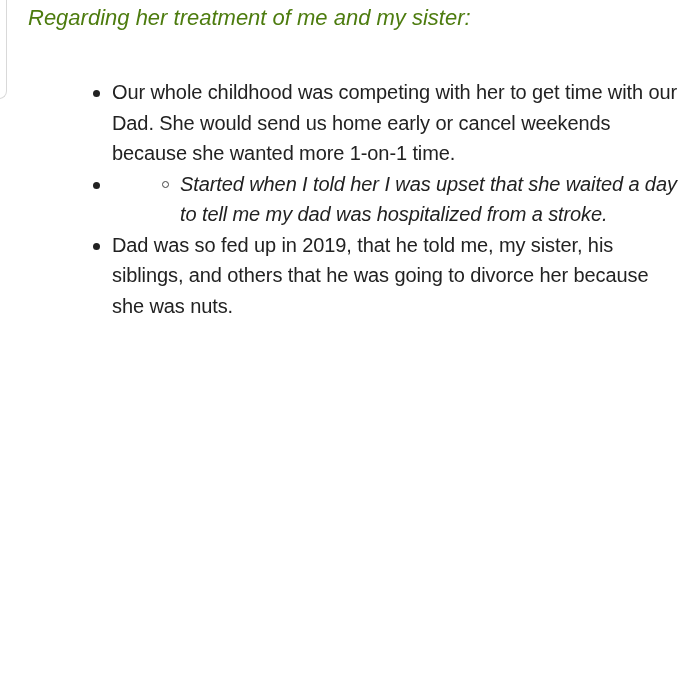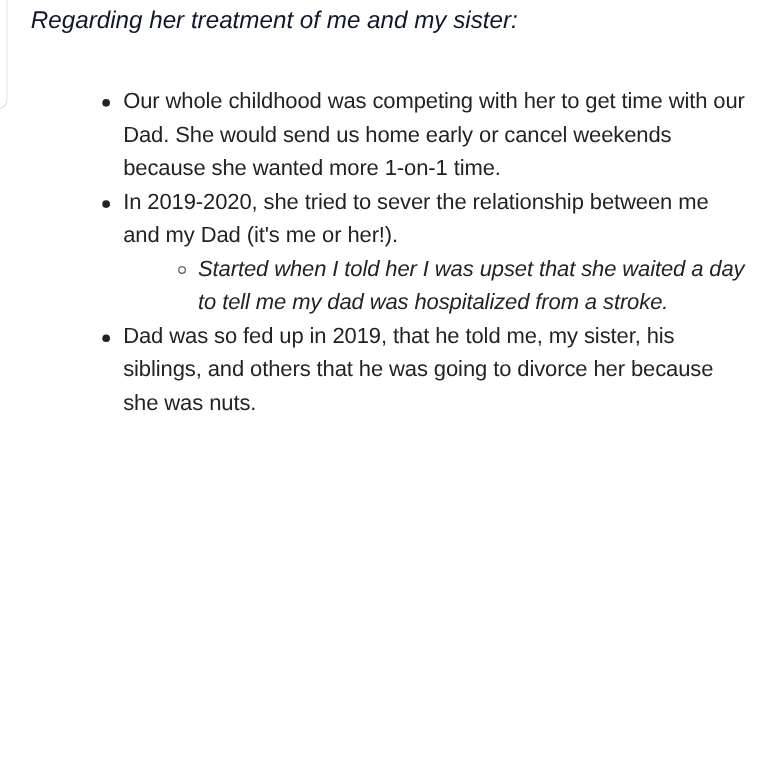--- a/index.html
+++ b/index.html
@@ -25,21 +25,21 @@
       border-bottom: 1px solid #d9d9d9;
       border-bottom-right-radius: 8px;
     }
     .heading {
       position: absolute;
       left: 28px;
       top: 4px;
       font-size: 22px;
       font-style: italic;
       line-height: 28px;
-      color: #0f172a;
+      color: #4d7c0f;
       white-space: nowrap;
     }
     .list {
       position: absolute;
       left: 96px;
       top: 61px;
       width: 600px;
       margin: 16px;
       padding: 0;
       list-style: none;
@@ -96,21 +96,20 @@
 
 <div class="heading">Regarding her treatment of me and my sister:</div>
 
 <ul class="list">
   <li>
     <span class="bullet"></span>
     <span class="txt">Our whole childhood was competing with her to get time with our Dad. She would send us home early or cancel weekends because she wanted more 1-on-1 time.</span>
   </li>
   <li>
     <span class="bullet"></span>
-    <span class="txt">In 2019-2020, she tried to sever the relationship between me and my Dad (it's me or her!).</span>
     <ul class="sublist">
       <li>
         <span class="circle"></span>
         <span class="txt">Started when I told her I was upset that she waited a day to tell me my dad was hospitalized from a stroke.</span>
       </li>
     </ul>
   </li>
   <li>
     <span class="bullet"></span>
     <span class="txt">Dad was so fed up in 2019, that he told me, my sister, his siblings, and others that he was going to divorce her because she was nuts.</span>

